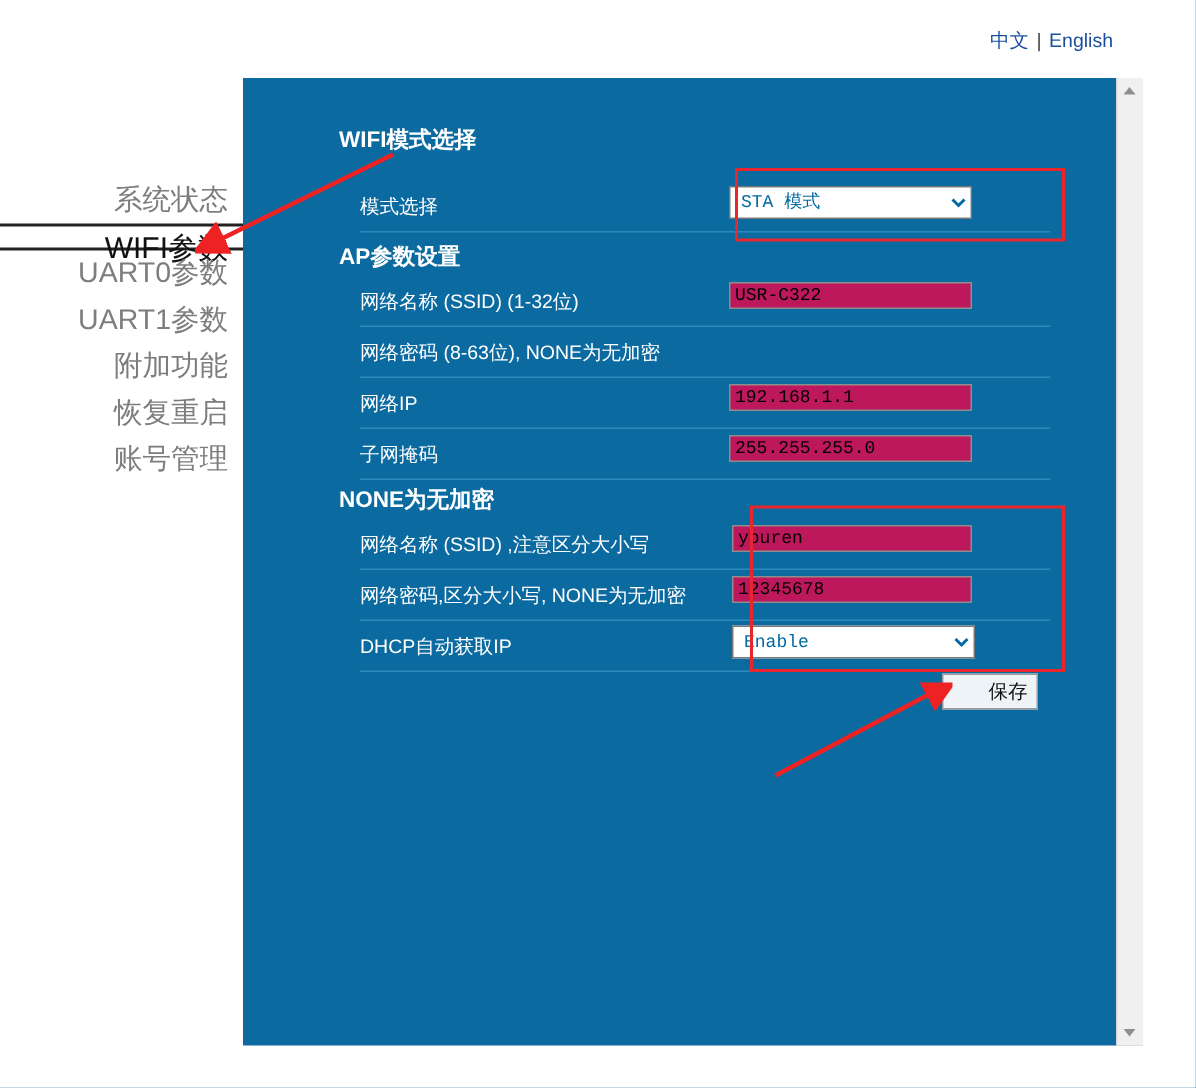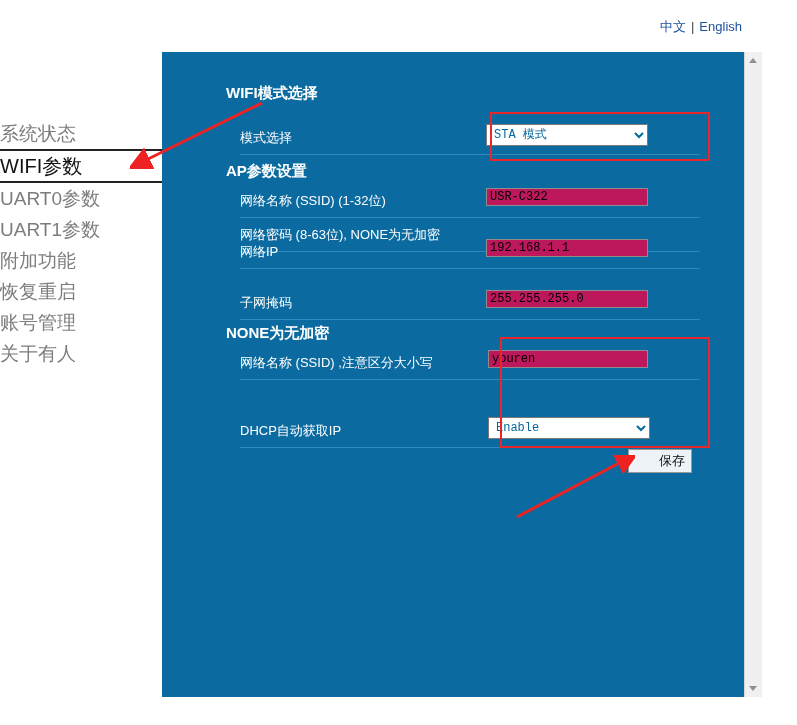--- a/index.html
+++ b/index.html
@@ -38,33 +38,33 @@
     position: absolute;
     left: 0;
     top: 118px;
     width: 162px;
   }
   .side-item {
     height: 31px;
     line-height: 31px;
     font-size: 19px;
     color: #7d7d7d;
-    text-align: left;
+    text-align: right;
     padding-right: 10px;
     box-sizing: border-box;
     cursor: pointer;
     white-space: nowrap;
   }
   .side-item.active {
     color: #111111;
     font-size: 20px;
     border-top: 2px solid #222;
     border-bottom: 2px solid #222;
     background: #ffffff;
-    height: 34px;
+    height: 18px;
     line-height: 31px;
   }
 
   
   .panel {
     position: absolute;
     left: 162px;
     top: 52px;
     width: 600px;
     height: 645px;
@@ -215,21 +215,20 @@
 </div>
 
 <div class="sidebar">
   <div class="side-item">系统状态</div>
   <div class="side-item active">WIFI参数</div>
   <div class="side-item">UART0参数</div>
   <div class="side-item">UART1参数</div>
   <div class="side-item">附加功能</div>
   <div class="side-item">恢复重启</div>
   <div class="side-item">账号管理</div>
-  <div class="side-item">关于有人</div>
 </div>
 
 <div class="panel">
 
   <div class="content">
 
     <div class="section-title" id="wifi-mode-title">WIFI模式选择</div>
 
     <div class="row" style="top:70px;">
       <span class="lbl">模式选择</span>
@@ -242,37 +241,41 @@
 
     <div class="row" style="top:133px;">
       <span class="lbl">网络名称 (SSID) (1-32位)</span>
       <input class="txt" type="text" value="USR-C322" style="">
     </div>
 
     <div class="row" style="top:167px;">
       <span class="lbl">网络密码 (8-63位), NONE为无加密</span>
     </div>
 
-    <div class="row" style="top:184px;">
+    <div class="row" style="top:201px;">
       <span class="lbl">网络IP</span>
       <input class="txt" type="text" value="192.168.1.1" style="">
     </div>
 
     <div class="row" style="top:235px;">
       <span class="lbl">子网掩码</span>
       <input class="txt" type="text" value="255.255.255.0" style="">
     </div>
 
     <div class="section-title" id="sta-title">NONE为无加密</div>
 
     <div class="row" style="top:295px;">
       <span class="lbl">网络名称 (SSID) ,注意区分大小写</span>
       <input class="txt narrow" style="left: 248px;" type="text" value="youren">
     </div>
 
+    <div class="row" style="top:329px;">
+      <span class="lbl">网络密码,区分大小写, NONE为无加密</span>
+      <input class="txt narrow" style="left: 248px;" type="text" value="12345678">
+    </div>
 
     <div class="row" style="top:363px;">
       <span class="lbl">DHCP自动获取IP</span>
       <select class="sel" style="left:248px;">
         <option selected="">Enable</option>
       </select>
     </div>
 
     <button class="save-btn">保存</button>
 

